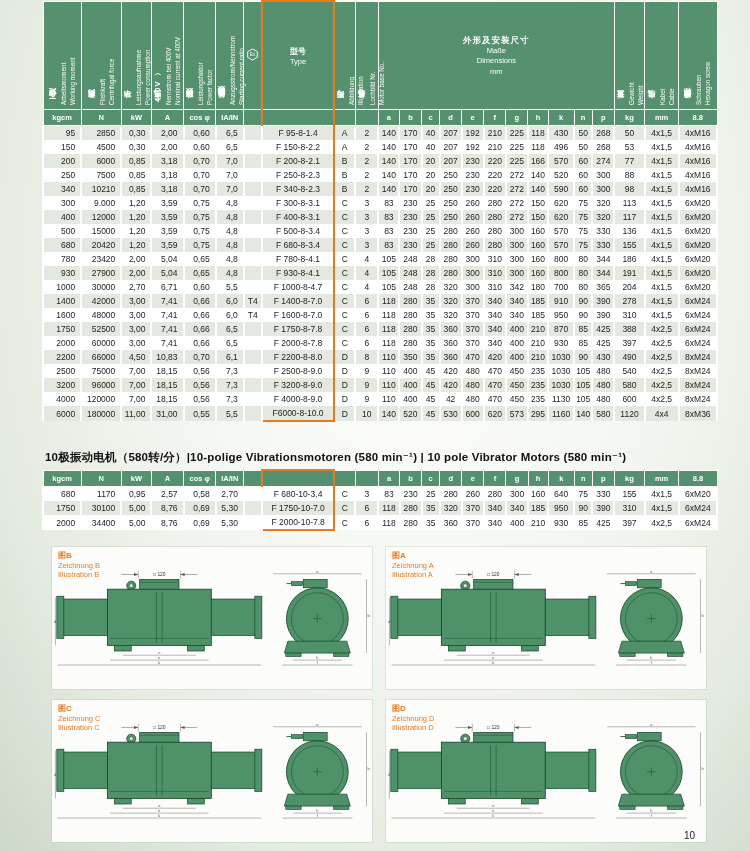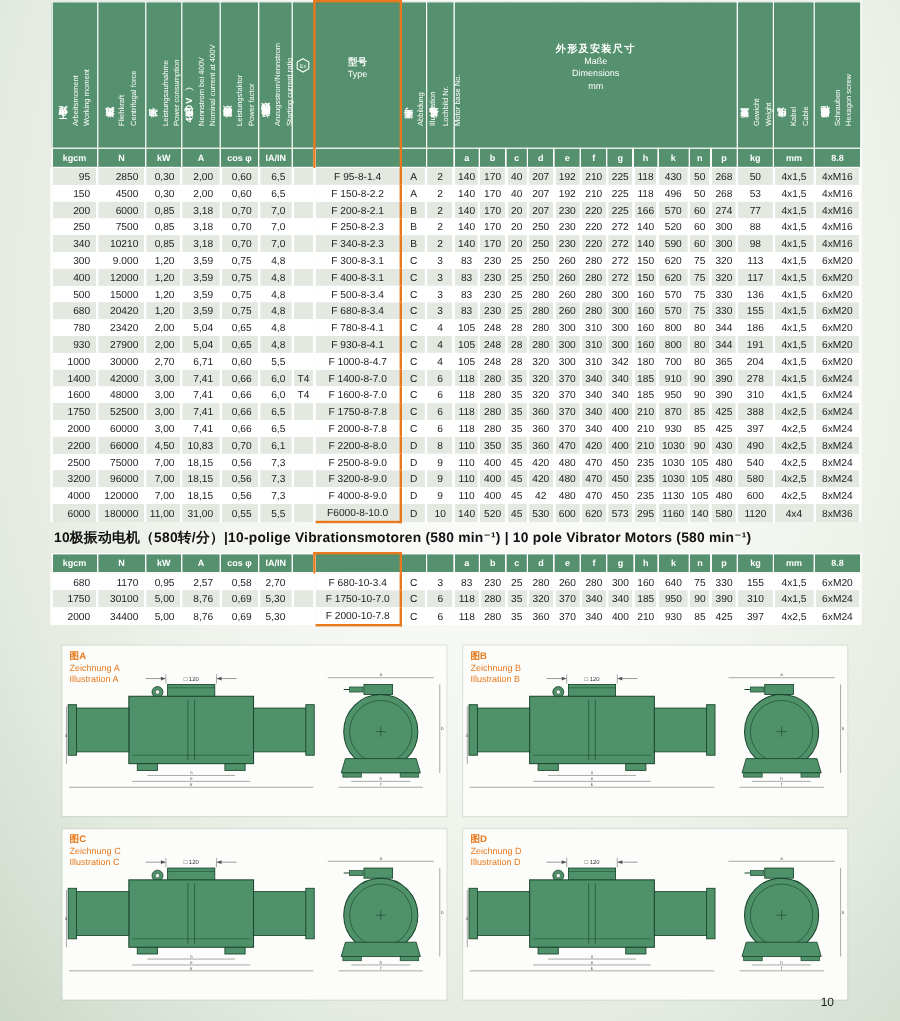--- a/index.html
+++ b/index.html
@@ -9,29 +9,29 @@
     background:#fff;
   }
   .page{
     position:relative;width:750px;height:851px;overflow:hidden;
     background:radial-gradient(ellipse at 55% 30%, #ffffff 0%, #f3f6f0 45%, #e3eadf 75%, #ccd8ca 100%);
   }
   .sec-title{
     margin:0;padding:9px 0 4px 45px;
     font-size:11.5px;font-weight:bold;color:#111;letter-spacing:.2px;
   }
-  .sec-title.second{padding-top:5px;}
+  .sec-title.second{padding-top:28px;}
   table.spec{
     border-collapse:collapse;table-layout:fixed;width:676px;margin-left:42px;
     font-size:8.5px;
   }
   th{font-weight:normal;}
   .vh{
     background:#55916e;color:#fff;border:1px solid #fff;
-    vertical-align:bottom;text-align:center;padding:3px 0 16px 0;height:102px;
+    vertical-align:bottom;text-align:center;padding:3px 0 2px 0;height:102px;
   }
   .vwrap{
     writing-mode:vertical-rl;transform:rotate(180deg);
     display:inline-block;height:98px;text-align:left;
   }
   .vwrap span{display:block;font-size:6.3px;line-height:1.55;white-space:nowrap;}
   .vwrap .cnl{font-size:7.5px;font-weight:bold;letter-spacing:1px;}
   .typeTh,.dimsTh,.markTh{vertical-align:middle;}
   .typeTh .cn{font-size:8px;font-weight:bold;}
   .typeTh .en{font-size:7.5px;}
@@ -848,23 +848,23 @@
           <td>397</td>
           <td>4x2,5</td>
           <td>6xM24</td>
         </tr>
       </tbody>
     </table>
 
   <div class="panels">
     <div class="panel">
       <div class="panel-label">
-        <div class="pl-cn">图A</div>
-        <div>Zeichnung A</div>
-        <div>Illustration A</div>
+        <div class="pl-cn">图B</div>
+        <div>Zeichnung B</div>
+        <div>Illustration B</div>
       </div>
       <div class="panel-art">
           <svg viewBox="0 0 450 142" preserveAspectRatio="xMidYMid meet">
             <line x1="120" y1="4" x2="120" y2="15" stroke="#555" stroke-width="0.6"></line>
             <line x1="180" y1="4" x2="180" y2="15" stroke="#555" stroke-width="0.6"></line>
             <line x1="96" y1="9" x2="119" y2="9" stroke="#555" stroke-width="0.7"></line>
             <polygon points="120,9 114,6.8 114,11.2" fill="#555"></polygon>
             <line x1="181" y1="9" x2="204" y2="9" stroke="#555" stroke-width="0.7"></line>
             <polygon points="180,9 186,6.8 186,11.2" fill="#555"></polygon>
             <text x="150" y="11.5" font-size="7" fill="#333" text-anchor="middle" font-family="Liberation Sans, sans-serif">□ 120</text>
@@ -906,23 +906,23 @@
             <text x="446.5" y="70" font-size="5.5" fill="#555">b</text>
             <line x1="340" y1="131" x2="410" y2="131" stroke="#555" stroke-width="0.6"></line>
             <text x="375" y="129.5" font-size="5.5" fill="#555" text-anchor="middle">h</text>
             <line x1="325" y1="138" x2="425" y2="138" stroke="#555" stroke-width="0.6"></line>
             <text x="375" y="136.5" font-size="5.5" fill="#555" text-anchor="middle">f</text>
           </svg>
         </div>
     </div>
     <div class="panel">
       <div class="panel-label">
-        <div class="pl-cn">图B</div>
-        <div>Zeichnung B</div>
-        <div>Illustration B</div>
+        <div class="pl-cn">图A</div>
+        <div>Zeichnung A</div>
+        <div>Illustration A</div>
       </div>
       <div class="panel-art">
           <svg viewBox="0 0 450 142" preserveAspectRatio="xMidYMid meet">
             <line x1="120" y1="4" x2="120" y2="15" stroke="#555" stroke-width="0.6"></line>
             <line x1="180" y1="4" x2="180" y2="15" stroke="#555" stroke-width="0.6"></line>
             <line x1="96" y1="9" x2="119" y2="9" stroke="#555" stroke-width="0.7"></line>
             <polygon points="120,9 114,6.8 114,11.2" fill="#555"></polygon>
             <line x1="181" y1="9" x2="204" y2="9" stroke="#555" stroke-width="0.7"></line>
             <polygon points="180,9 186,6.8 186,11.2" fill="#555"></polygon>
             <text x="150" y="11.5" font-size="7" fill="#333" text-anchor="middle" font-family="Liberation Sans, sans-serif">□ 120</text>

